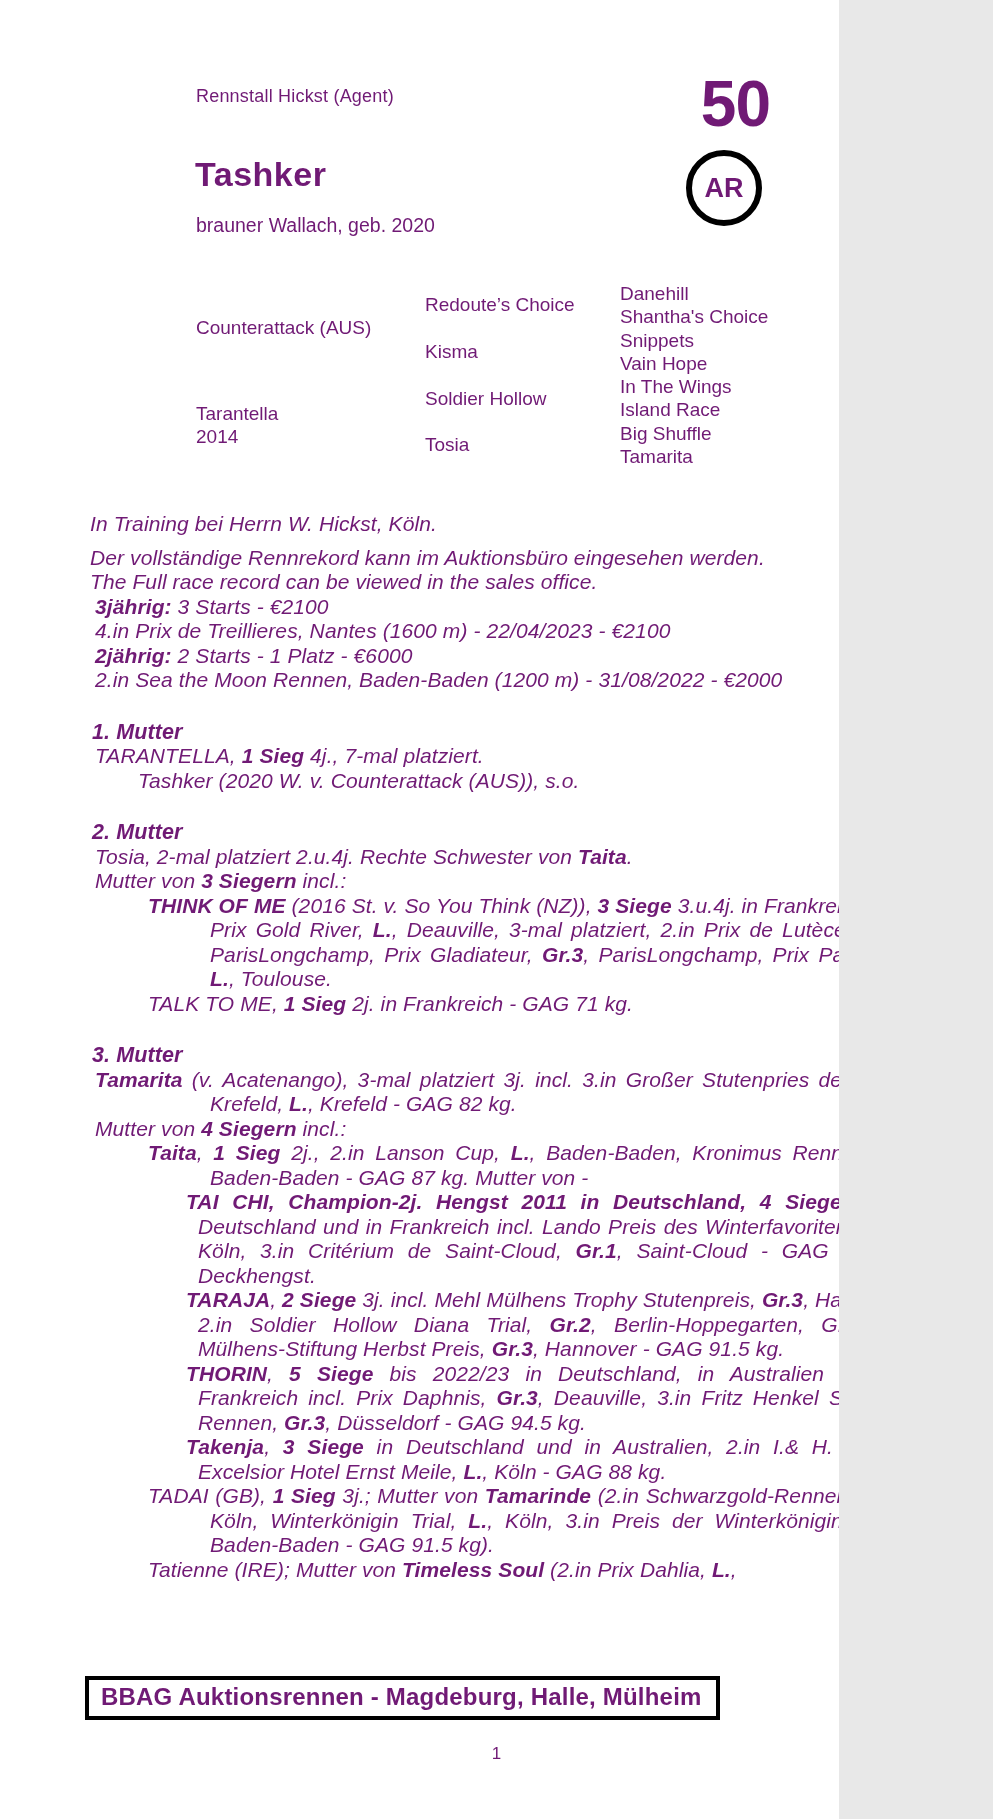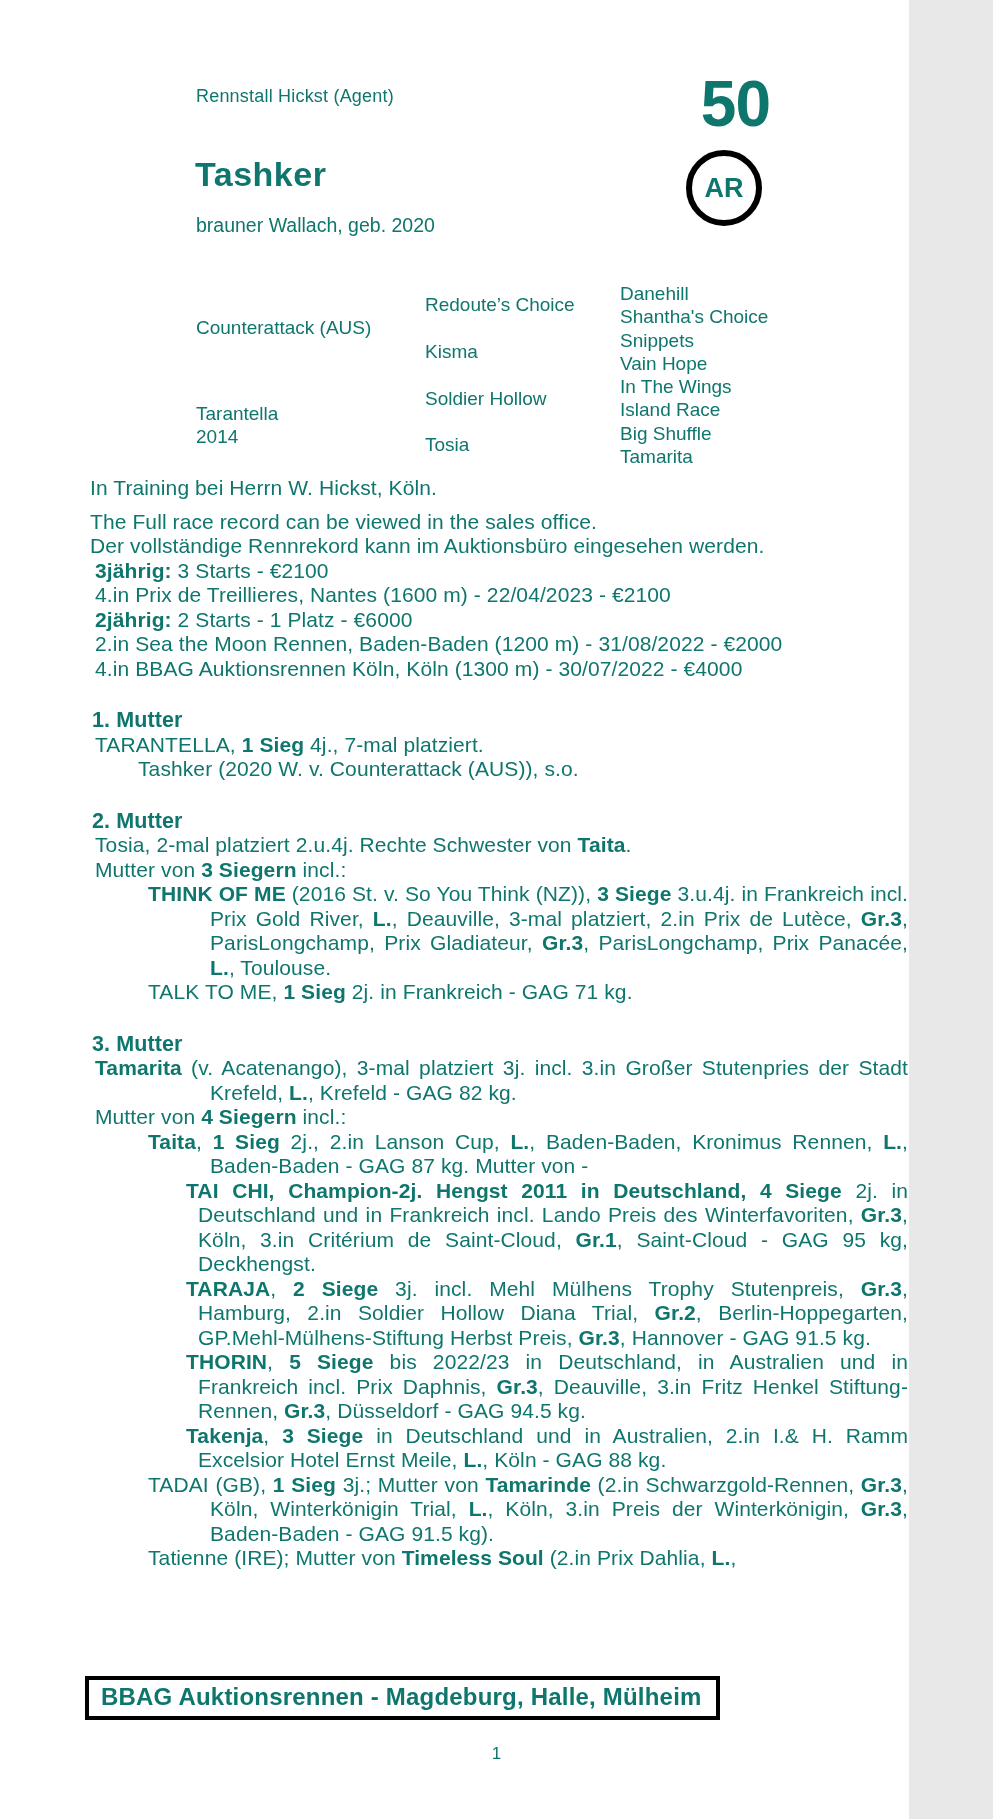--- a/index.html
+++ b/index.html
@@ -1,40 +1,40 @@
 <!DOCTYPE html>
 <html><head>
 <meta charset="utf-8">
 <style>
   html,body{margin:0;padding:0;background:#e8e8e8;}
   .page{
     position:relative;
-    width:909px;height:1819px;
+    width:839px;height:1819px;
     background:#ffffff;
     font-family:"Liberation Sans","DejaVu Sans",sans-serif;
-    color:#0f766e;
+    color:#701a75;
     overflow:hidden;
   }
   
   .agent-line{position:absolute;left:196px;top:86px;font-size:18px;letter-spacing:.2px;}
   .lot-number{position:absolute;left:660px;top:72px;width:110px;text-align:right;
               font-size:64px;font-weight:bold;line-height:1;letter-spacing:-1px;}
   .horse-title{position:absolute;left:195px;top:155px;font-size:34px;font-weight:bold;letter-spacing:.5px;}
   .horse-desc{position:absolute;left:196px;top:214px;font-size:19.5px;}
   .ar-badge{
     position:absolute;left:686px;top:150px;width:64px;height:64px;
     border:6px solid #000;border-radius:50%;
     display:flex;align-items:center;justify-content:center;
     font-size:27px;font-weight:bold;letter-spacing:0;
   }
   
   .pedigree{position:absolute;left:0;top:0;width:993px;height:470px;}
   .ped-cell{position:absolute;font-size:19px;line-height:23.3px;white-space:pre-line;}
   
-  .body-copy{position:absolute;left:90px;top:476px;width:818px;font-size:21px;line-height:24.5px;letter-spacing:.1px;}
+  .body-copy{position:absolute;left:90px;top:512px;width:818px;font-size:21px;line-height:24.5px;letter-spacing:.1px;font-style:italic;}
   .training-line{margin-bottom:9px;}
   .race-note{padding-left:0;}
   .race-line{padding-left:5px;}
   .section-heading{font-size:21.5px;font-weight:bold;margin-top:27px;padding-left:2px;}
   .para{margin:0;}
   .p-plain{padding-left:5px;}
   .p-inset{padding-left:48px;}
   .p-hang {padding-left:120px;text-indent:-115px;text-align:justify;}
   .p-entry1{padding-left:120px;text-indent:-62px;text-align:justify;}
   .p-entry2{padding-left:108px;text-indent:-12px;text-align:justify;}
@@ -75,28 +75,27 @@
       <div class="ped-cell" style="left: 620px; top: 329px;">Snippets</div>
       <div class="ped-cell" style="left: 620px; top: 352px;">Vain Hope</div>
       <div class="ped-cell" style="left: 620px; top: 375px;">In The Wings</div>
       <div class="ped-cell" style="left: 620px; top: 398px;">Island Race</div>
       <div class="ped-cell" style="left: 620px; top: 422px;">Big Shuffle</div>
       <div class="ped-cell" style="left: 620px; top: 445px;">Tamarita</div>
     </div>
 
   <div class="body-copy">
     <div class="training-line">In Training bei Herrn W. Hickst, Köln.</div>
+    <div class="race-note">Der vollständige Rennrekord kann im Auktionsbüro eingesehen werden.</div>
     <div class="race-note">The Full race record can be viewed in the sales office.</div>
-    <div class="race-note">Der vollständige Rennrekord kann im Auktionsbüro eingesehen werden.</div>
     <div id="race-lines">
         <div class="race-line"><b>3jährig:</b> 3 Starts - €2100</div>
         <div class="race-line">4.in Prix de Treillieres, Nantes (1600 m) - 22/04/2023 - €2100</div>
         <div class="race-line"><b>2jährig:</b> 2 Starts - 1 Platz - €6000</div>
         <div class="race-line">2.in Sea the Moon Rennen, Baden-Baden (1200 m) - 31/08/2022 - €2000</div>
-        <div class="race-line">4.in BBAG Auktionsrennen Köln, Köln (1300 m) - 30/07/2022 - €4000</div>
       </div>
     <div id="sections">
         <div class="section-heading">1. Mutter</div>
         <div class="para p-plain">TARANTELLA, <b>1 Sieg</b> 4j., 7-mal platziert.</div>
         <div class="para p-inset">Tashker (2020 W. v. Counterattack (AUS)), s.o.</div>
         <div class="section-heading">2. Mutter</div>
         <div class="para p-plain">Tosia, 2-mal platziert 2.u.4j. Rechte Schwester von <b>Taita</b>.</div>
         <div class="para p-plain">Mutter von <b>3 Siegern</b> incl.:</div>
         <div class="para p-entry1"><b>THINK OF ME</b> (2016 St. v. So You Think (NZ)), <b>3 Siege</b> 3.u.4j. in Frankreich incl. Prix Gold River, <b>L.</b>, Deauville, 3-mal platziert, 2.in Prix de Lutèce, <b>Gr.3</b>, ParisLongchamp, Prix Gladiateur, <b>Gr.3</b>, ParisLongchamp, Prix Panacée, <b>L.</b>, Toulouse.</div>
         <div class="para p-entry1">TALK TO ME, <b>1 Sieg</b> 2j. in Frankreich - GAG 71 kg.</div>

